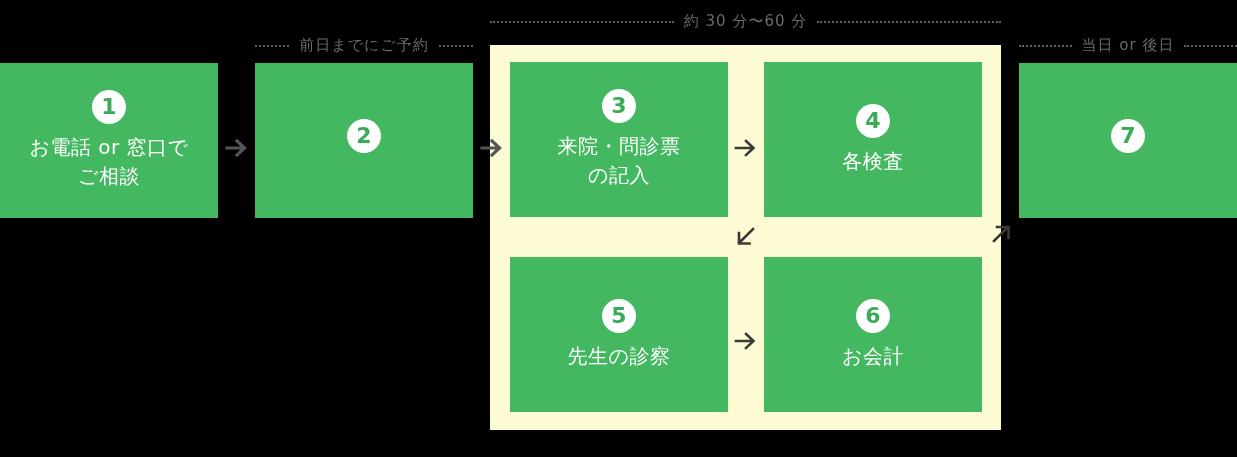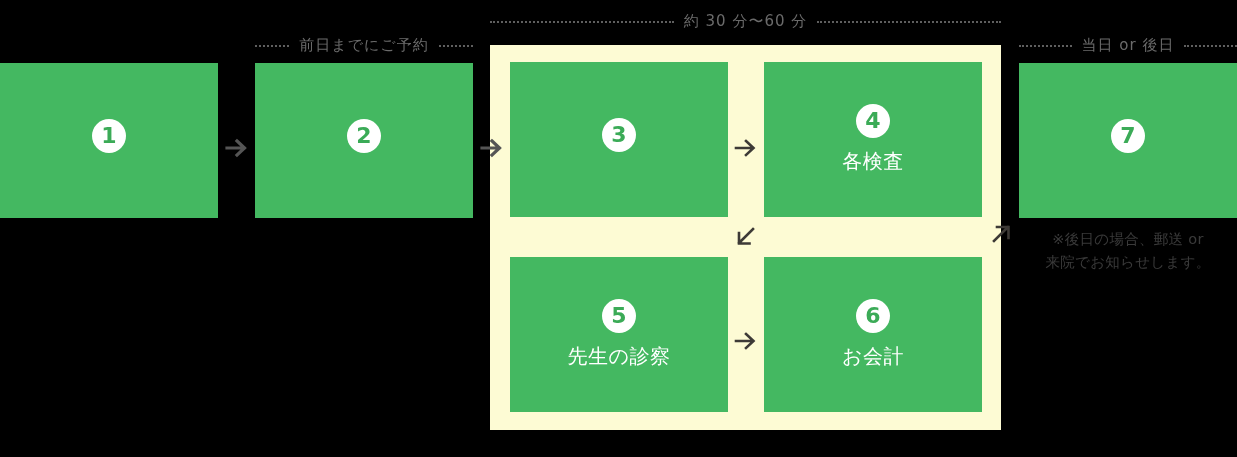--- a/index.html
+++ b/index.html
@@ -148,28 +148,32 @@
   </div>
 
   <div class="bracket-label" id="label-step2">
     <span class="dash"></span>
     <span class="bracket-text">前日までにご予約</span>
     <span class="dash"></span>
   </div>
 
   <div class="step-box" id="box-1">
     <div class="step-num">1</div>
+    <div class="step-label">お電話 or 窓口で
+ご相談</div>
   </div>
 
   <div class="step-box" id="box-2">
     <div class="step-num">2</div>
   </div>
 
   <div class="step-box" id="box-3">
     <div class="step-num">3</div>
+    <div class="step-label">来院・問診票
+の記入</div>
   </div>
 
   <div class="step-box" id="box-4">
     <div class="step-num">4</div>
     <div class="step-label">各検査</div>
   </div>
 
   <div class="step-box" id="box-5">
     <div class="step-num">5</div>
     <div class="step-label">先生の診察</div>
@@ -177,22 +181,20 @@
 
   <div class="step-box" id="box-6">
     <div class="step-num">6</div>
     <div class="step-label">お会計</div>
   </div>
 
   <div class="step-box" id="box-7">
     <div class="step-num">7</div>
   </div>
 
-  <div id="footnote">※後日の場合、郵送 or
-来院でお知らせします。</div>
 
   <div class="arrow" id="arrow-1-2">
     <svg width="26" height="26" viewBox="0 0 26 26" aria-hidden="true">
       <path d="M3 13 H20 M13 6 L20.5 13 L13 20" fill="none" stroke="#555555" stroke-width="3.2" stroke-linecap="square" stroke-linejoin="miter"></path>
     </svg>
   </div>
 
   <div class="arrow" id="arrow-2-3">
     <svg width="26" height="26" viewBox="0 0 26 26" aria-hidden="true">
       <path d="M3 13 H20 M13 6 L20.5 13 L13 20" fill="none" stroke="#555555" stroke-width="3.2" stroke-linecap="square" stroke-linejoin="miter"></path>

